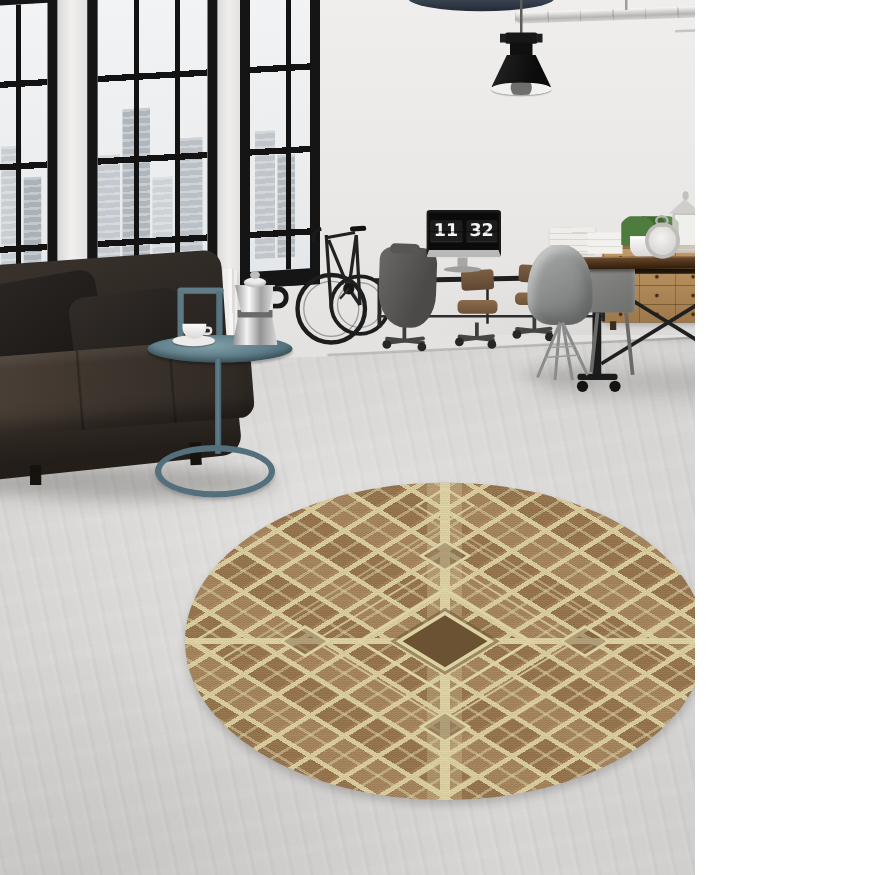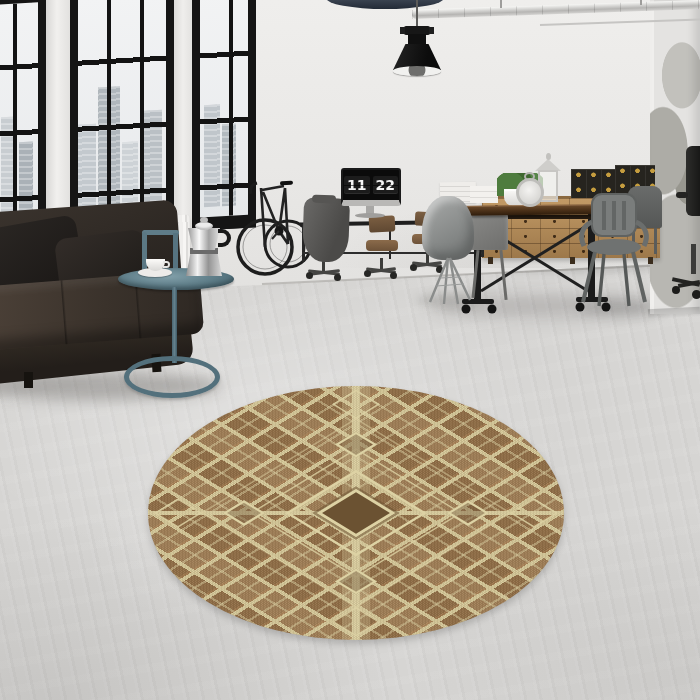--- a/index.html
+++ b/index.html
@@ -1,17 +1,17 @@
 <!DOCTYPE html>
 <html style="--wall: #e9e8e6; --floor: #d6d5d3; --window-frame: #151515; --rug-base: #9a7850; --rug-cream: #ddd2a4; --rug-dark: #6b5232; --rug-accent: #c89c72; --sofa-leather: #332c26; --side-table: #5b7884; --wood-furniture: #b28a58; --dining-table-top: #4a3018; --metal-chair: #787b7a; --lamp-black: #161616; --brass-hardware: #c59d3f; --plant-green: #4e7c3e;"><head>
 <meta charset="utf-8">
 <style>
   * { margin:0; padding:0; box-sizing:border-box; }
   html,body { background:#ffffff; font-family:"DejaVu Sans", "Liberation Sans", sans-serif; }
-  #scene { position:relative; width:700px; height:700px; overflow:hidden; background:#0ea5e9; }
+  #scene { position:relative; width:556px; height:700px; overflow:hidden; background:#0ea5e9; }
   #scene div { position:absolute; }
 
   
   .floor { left:0; top:240px; width:700px; height:460px; z-index:1;
     background-color: var(--floor,#d6d5d3);
     background-image:
       radial-gradient(ellipse 420px 210px at 38% 40%, rgba(255,255,255,.28), rgba(255,255,255,0) 72%),
       radial-gradient(ellipse 480px 260px at 8% 100%, rgba(60,58,55,.10), rgba(60,58,55,0) 70%),
       radial-gradient(ellipse 420px 240px at 100% 95%, rgba(60,58,55,.08), rgba(60,58,55,0) 70%),
       repeating-linear-gradient(78deg, rgba(255,255,255,.06) 0 3px, rgba(70,68,66,.03) 3px 6px, rgba(0,0,0,0) 6px 15px),
@@ -416,21 +416,21 @@
   </div>
 
   <div class="jacket"></div>
   <div class="desk-top"></div>
   <div class="desk-leg dlg1"></div>
   <div class="desk-leg dlg2"></div>
   <div class="desk-leg dlg3"></div>
   <div class="desk-rail"></div>
   <div class="monitor">
     <span class="flip-card">11</span>
-    <span class="flip-card">22</span>
+    <span class="flip-card">32</span>
   </div>
   <div class="monitor-neck"></div>
   <div class="monitor-base"></div>
 
   <div class="backA"></div>
   <div class="oc-seat seatA"></div>
   <div class="backB"></div>
   <div class="oc-seat seatB"></div>
   <div class="oc-stem ocs1"></div>
   <div class="oc-stem ocs2"></div>

